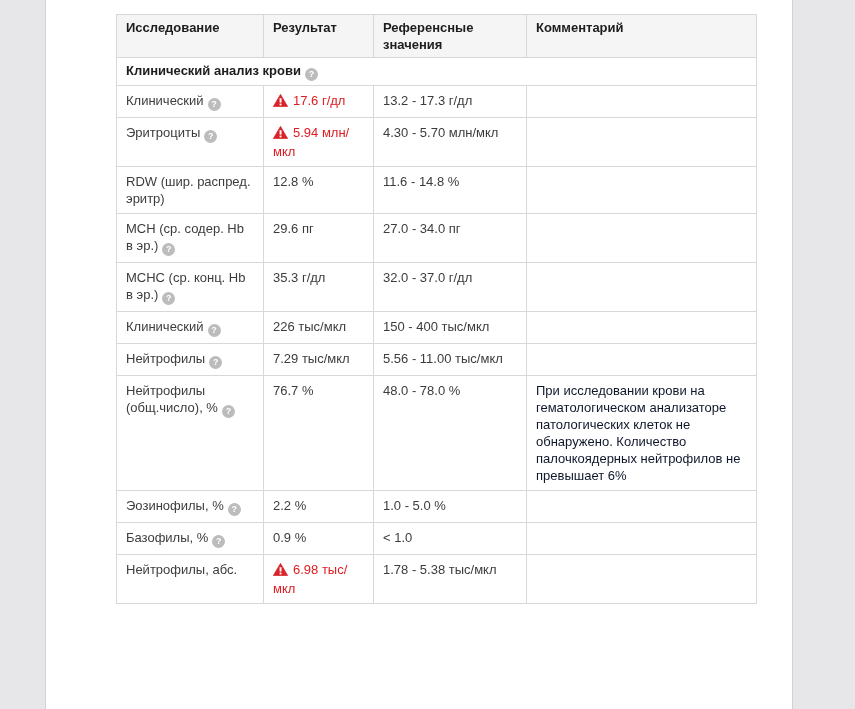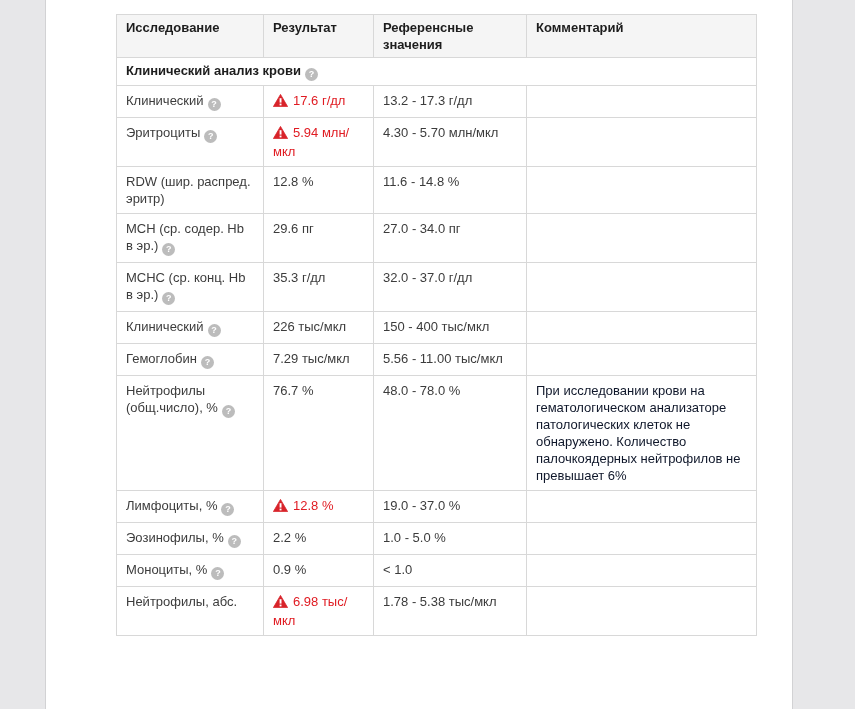--- a/index.html
+++ b/index.html
@@ -133,49 +133,39 @@
     <td class="ref">32.0 - 37.0 г/дл</td>
     <td class="com"></td>
   </tr>
           <tr>
     <td class="nm"><span>Клинический</span><span class="help">?</span></td>
     <td class="res"><span>226 тыс/мкл</span></td>
     <td class="ref">150 - 400 тыс/мкл</td>
     <td class="com"></td>
   </tr>
           <tr>
-    <td class="nm"><span>Гемоглобин</span><span class="help">?</span></td>
+    <td class="nm"><span>Нейтрофилы</span><span class="help">?</span></td>
     <td class="res"><span>7.29 тыс/мкл</span></td>
     <td class="ref">5.56 - 11.00 тыс/мкл</td>
     <td class="com"></td>
   </tr>
           <tr>
     <td class="nm"><span>Нейтрофилы (общ.число), %</span><span class="help">?</span></td>
     <td class="res"><span>76.7 %</span></td>
     <td class="ref">48.0 - 78.0 %</td>
     <td class="com">При исследовании крови на гематологическом анализаторе патологических клеток не обнаружено. Количество палочкоядерных нейтрофилов не превышает 6%</td>
   </tr>
           <tr>
-    <td class="nm"><span>Лимфоциты, %</span><span class="help">?</span></td>
-    <td class="res abnormal"><span class="warn-ic"><svg width="15" height="13" viewBox="0 0 15 13">
-                  <path d="M7.5 0.4 L14.6 12.6 H0.4 Z" fill="#d8232a" stroke="#d8232a" stroke-width="0.8" stroke-linejoin="round"></path>
-                  <rect x="6.6" y="4.2" width="1.9" height="4.4" fill="#ffffff"></rect>
-                  <rect x="6.6" y="9.6" width="1.9" height="1.8" fill="#ffffff"></rect>
-                </svg></span><span>12.8 %</span></td>
-    <td class="ref">19.0 - 37.0 %</td>
-    <td class="com"></td>
-  </tr>
-          <tr>
     <td class="nm"><span>Эозинофилы, %</span><span class="help">?</span></td>
     <td class="res"><span>2.2 %</span></td>
     <td class="ref">1.0 - 5.0 %</td>
     <td class="com"></td>
   </tr>
           <tr>
-    <td class="nm"><span>Моноциты, %</span><span class="help">?</span></td>
+    <td class="nm"><span>Базофилы, %</span><span class="help">?</span></td>
     <td class="res"><span>0.9 %</span></td>
     <td class="ref">&lt; 1.0</td>
     <td class="com"></td>
   </tr>
           <tr>
     <td class="nm"><span>Нейтрофилы, абс.</span></td>
     <td class="res abnormal"><span class="warn-ic"><svg width="15" height="13" viewBox="0 0 15 13">
                   <path d="M7.5 0.4 L14.6 12.6 H0.4 Z" fill="#d8232a" stroke="#d8232a" stroke-width="0.8" stroke-linejoin="round"></path>
                   <rect x="6.6" y="4.2" width="1.9" height="4.4" fill="#ffffff"></rect>
                   <rect x="6.6" y="9.6" width="1.9" height="1.8" fill="#ffffff"></rect>

